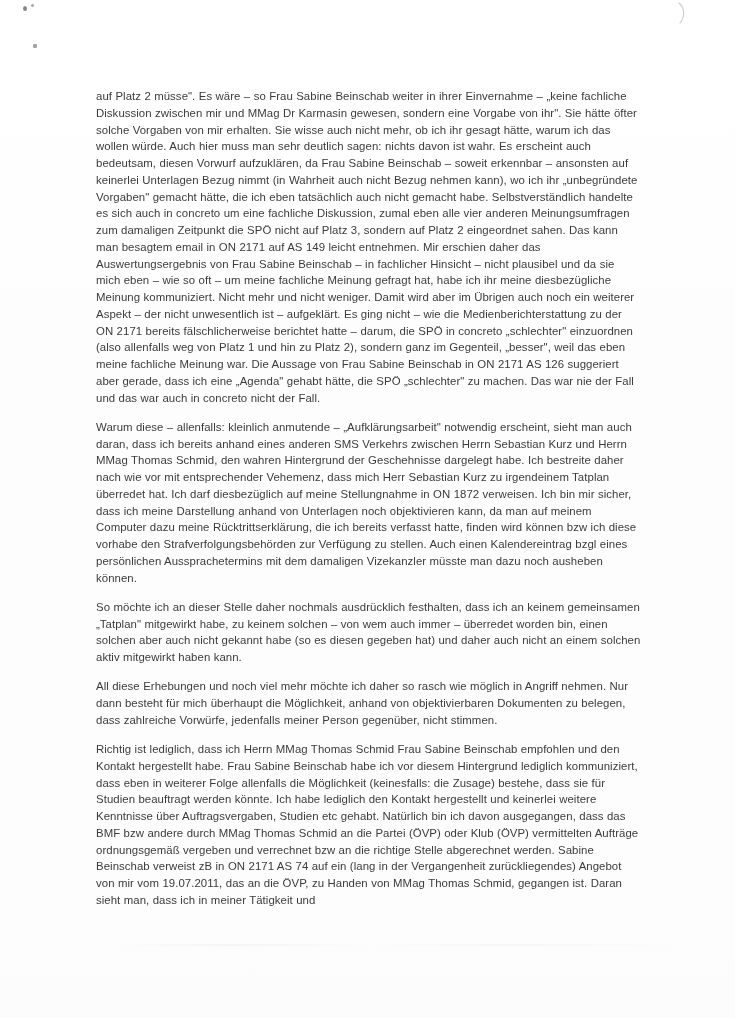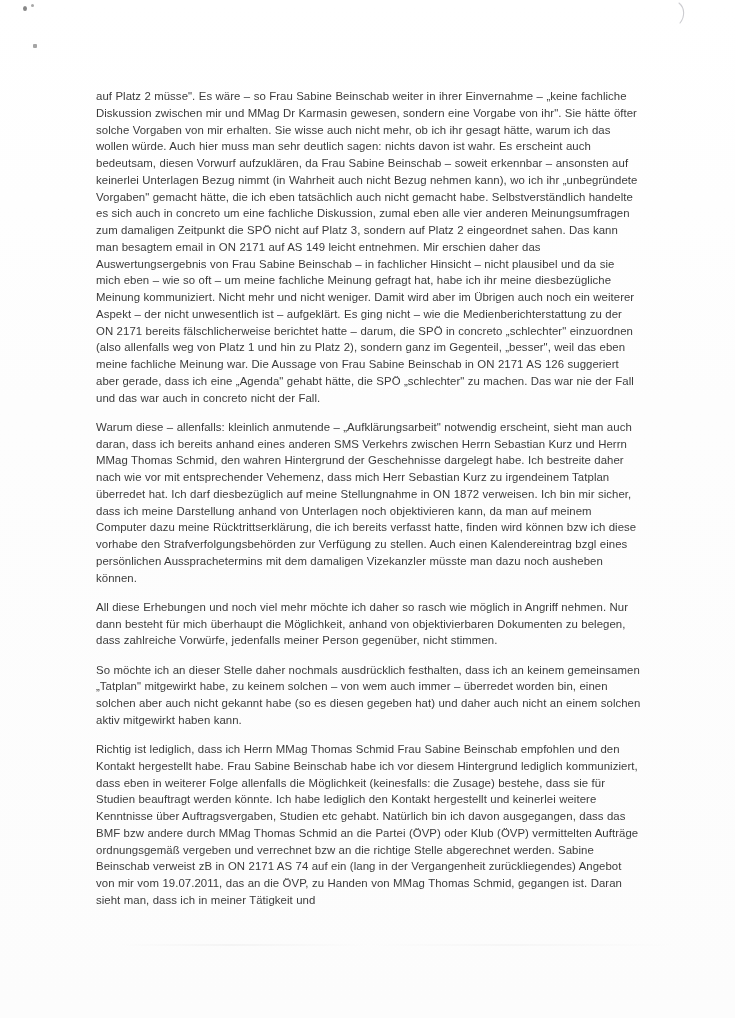--- a/index.html
+++ b/index.html
@@ -95,18 +95,18 @@
     <svg width="14" height="22" viewBox="0 0 14 22" aria-hidden="true">
       <path d="M3 1 C 9 6, 9 15, 4 21" fill="none" stroke="#9a9aa2" stroke-width="1.1" stroke-linecap="round"></path>
     </svg>
   </div>
 
   <div class="faint-edge bottom-band"></div>
 
   <div class="text-column">
     <p class="para">auf Platz 2 müsse". Es wäre – so Frau Sabine Beinschab weiter in ihrer Einvernahme – „keine fachliche Diskussion zwischen mir und MMag Dr Karmasin gewesen, sondern eine Vorgabe von ihr". Sie hätte öfter solche Vorgaben von mir erhalten. Sie wisse auch nicht mehr, ob ich ihr gesagt hätte, warum ich das wollen würde. Auch hier muss man sehr deutlich sagen: nichts davon ist wahr. Es erscheint auch bedeutsam, diesen Vorwurf aufzuklären, da Frau Sabine Beinschab – soweit erkennbar – ansonsten auf keinerlei Unterlagen Bezug nimmt (in Wahrheit auch nicht Bezug nehmen kann), wo ich ihr „unbegründete Vorgaben" gemacht hätte, die ich eben tatsächlich auch nicht gemacht habe. Selbstverständlich handelte es sich auch in concreto um eine fachliche Diskussion, zumal eben alle vier anderen Meinungsumfragen zum damaligen Zeitpunkt die SPÖ nicht auf Platz 3, sondern auf Platz 2 eingeordnet sahen. Das kann man besagtem email in ON 2171 auf AS 149 leicht entnehmen. Mir erschien daher das Auswertungsergebnis von Frau Sabine Beinschab – in fachlicher Hinsicht – nicht plausibel und da sie mich eben – wie so oft – um meine fachliche Meinung gefragt hat, habe ich ihr meine diesbezügliche Meinung kommuniziert. Nicht mehr und nicht weniger. Damit wird aber im Übrigen auch noch ein weiterer Aspekt – der nicht unwesentlich ist – aufgeklärt. Es ging nicht – wie die Medienberichterstattung zu der ON 2171 bereits fälschlicherweise berichtet hatte – darum, die SPÖ in concreto „schlechter" einzuordnen (also allenfalls weg von Platz 1 und hin zu Platz 2), sondern ganz im Gegenteil, „besser", weil das eben meine fachliche Meinung war. Die Aussage von Frau Sabine Beinschab in ON 2171 AS 126 suggeriert aber gerade, dass ich eine „Agenda" gehabt hätte, die SPÖ „schlechter" zu machen. Das war nie der Fall und das war auch in concreto nicht der Fall.</p>
     <p class="para">Warum diese – allenfalls: kleinlich anmutende – „Aufklärungsarbeit" notwendig erscheint, sieht man auch daran, dass ich bereits anhand eines anderen SMS Verkehrs zwischen Herrn Sebastian Kurz und Herrn MMag Thomas Schmid, den wahren Hintergrund der Geschehnisse dargelegt habe. Ich bestreite daher nach wie vor mit entsprechender Vehemenz, dass mich Herr Sebastian Kurz zu irgendeinem Tatplan überredet hat. Ich darf diesbezüglich auf meine Stellungnahme in ON 1872 verweisen. Ich bin mir sicher, dass ich meine Darstellung anhand von Unterlagen noch objektivieren kann, da man auf meinem Computer dazu meine Rücktrittserklärung, die ich bereits verfasst hatte, finden wird können bzw ich diese vorhabe den Strafverfolgungsbehörden zur Verfügung zu stellen. Auch einen Kalendereintrag bzgl eines persönlichen Aussprachetermins mit dem damaligen Vizekanzler müsste man dazu noch ausheben können.</p>
+    <p class="para">So möchte ich an dieser Stelle daher nochmals ausdrücklich festhalten, dass ich an keinem gemeinsamen „Tatplan" mitgewirkt habe, zu keinem solchen – von wem auch immer – überredet worden bin, einen solchen aber auch nicht gekannt habe (so es diesen gegeben hat) und daher auch nicht an einem solchen aktiv mitgewirkt haben kann.</p>
     <p class="para">All diese Erhebungen und noch viel mehr möchte ich daher so rasch wie möglich in Angriff nehmen. Nur dann besteht für mich überhaupt die Möglichkeit, anhand von objektivierbaren Dokumenten zu belegen, dass zahlreiche Vorwürfe, jedenfalls meiner Person gegenüber, nicht stimmen.</p>
-    <p class="para">So möchte ich an dieser Stelle daher nochmals ausdrücklich festhalten, dass ich an keinem gemeinsamen „Tatplan" mitgewirkt habe, zu keinem solchen – von wem auch immer – überredet worden bin, einen solchen aber auch nicht gekannt habe (so es diesen gegeben hat) und daher auch nicht an einem solchen aktiv mitgewirkt haben kann.</p>
     <p class="para">Richtig ist lediglich, dass ich Herrn MMag Thomas Schmid Frau Sabine Beinschab empfohlen und den Kontakt hergestellt habe. Frau Sabine Beinschab habe ich vor diesem Hintergrund lediglich kommuniziert, dass eben in weiterer Folge allenfalls die Möglichkeit (keinesfalls: die Zusage) bestehe, dass sie für Studien beauftragt werden könnte. Ich habe lediglich den Kontakt hergestellt und keinerlei weitere Kenntnisse über Auftragsvergaben, Studien etc gehabt. Natürlich bin ich davon ausgegangen, dass das BMF bzw andere durch MMag Thomas Schmid an die Partei (ÖVP) oder Klub (ÖVP) vermittelten Aufträge ordnungsgemäß vergeben und verrechnet bzw an die richtige Stelle abgerechnet werden. Sabine Beinschab verweist zB in ON 2171 AS 74 auf ein (lang in der Vergangenheit zurückliegendes) Angebot von mir vom 19.07.2011, das an die ÖVP, zu Handen von MMag Thomas Schmid, gegangen ist. Daran sieht man, dass ich in meiner Tätigkeit und</p>
   </div>
 
 </div>
 
 </body></html>

